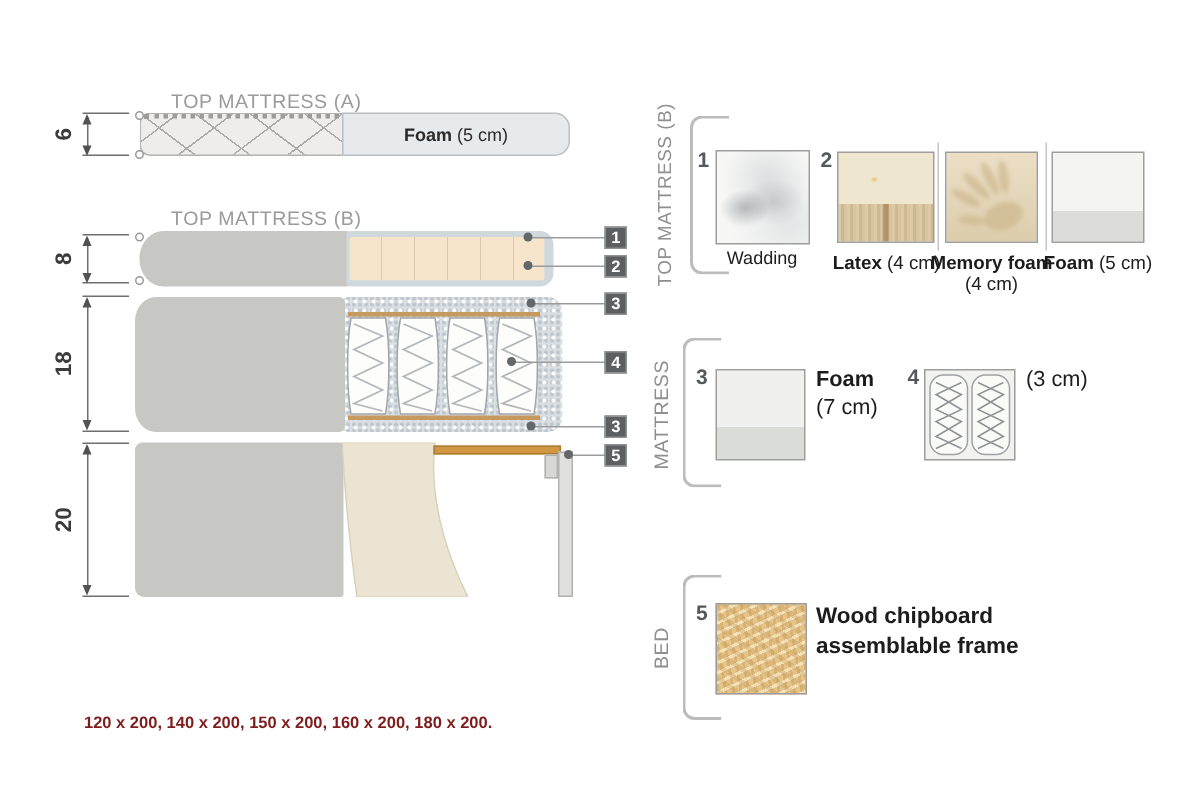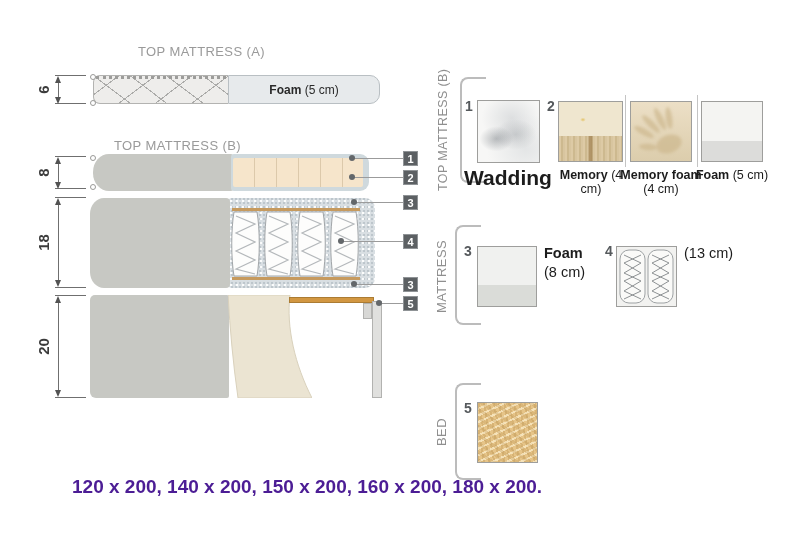--- a/index.html
+++ b/index.html
@@ -96,21 +96,21 @@
   .img-foam2{background:linear-gradient(#f0f1ef 0 64%, #dadcd8 64%);}
   .img-springs{background:#f2f2f0;}
   .img-chip{background:
     repeating-linear-gradient(35deg, rgba(196,158,94,.35) 0 3px, transparent 3px 7px),
     repeating-linear-gradient(-25deg, rgba(255,243,212,.65) 0 2px, transparent 2px 6px),
     repeating-linear-gradient(80deg, rgba(176,134,66,.28) 0 2px, transparent 2px 5px),
     #e6c488;}
 
   
   .f-title{position:absolute;left:57px;top:455px;font-size:13.5px;color:#8f8f8f;}
-  .f-sizes{position:absolute;left:72px;top:476px;font-size:19px;font-weight:bold;color:#4c1d95;}
+  .f-sizes{position:absolute;left:56px;top:476px;font-size:11px;font-weight:bold;color:#7f1d1d;}
 </style>
 </head>
 <body>
 
 <div class="stage">
 
   <div class="tick abs" style="top:75px;"></div>
   <div class="tick abs" style="top:103px;"></div>
   <div class="vline abs" style="top:78px;height:23px;"></div>
   <div class="arr up abs" style="top:76px;"></div>
@@ -131,21 +131,21 @@
   <div class="arr down abs" style="top:280px;"></div>
   <div class="dim-num abs" style="top:234px;">18</div>
 
   <div class="tick abs" style="top:295px;"></div>
   <div class="tick abs" style="top:397px;"></div>
   <div class="vline abs" style="top:298px;height:96px;"></div>
   <div class="arr up abs" style="top:296px;"></div>
   <div class="arr down abs" style="top:390px;"></div>
   <div class="dim-num abs" style="top:338px;">20</div>
 
-  <div class="diag-h" style="left:114px;top:44px;margin-left:24px;">TOP MATTRESS (A)</div>
+  <div class="diag-h" style="left:114px;top:60px;">TOP MATTRESS (A)</div>
   <div class="abs tmA-quilt"></div>
   <div class="abs tmA-foam">
     <span><b>Foam</b><span> (5 cm)</span></span>
   </div>
   <div class="btn" style="left:90px;top:74px;"></div>
   <div class="btn" style="left:90px;top:100px;"></div>
 
   <div class="diag-h" style="left:114px;top:138px;">TOP MATTRESS (B)</div>
   <div class="abs tmB-cover"></div>
   <div class="abs tmB-right">
@@ -203,25 +203,25 @@
 
   <div class="lead" style="left:379px;top:303px;width:25px;"></div>
   <div class="dot" style="left:376px;top:300px;"></div>
   <div class="co" style="top:296px;">5</div>
 
   <div class="bracket" style="left:460px;top:77px;height:106px;"></div>
   <div class="vtitle" style="left:433px;top:72px;height:116px;font-size:12.5px;">TOP MATTRESS (B)</div>
 
   <div class="num" style="left:465px;top:98px;">1</div>
   <div class="limg img-wadding" style="left:477px;top:100px;width:63px;height:63px;"></div>
-  <div class="cap" style="left:462px;top:166px;width:92px;font-size:21px;font-weight:bold;">Wadding</div>
+  <div class="cap" style="left:462px;top:166px;width:92px;font-size:12px;font-weight:normal;">Wadding</div>
 
   <div class="num" style="left:547px;top:98px;">2</div>
   <div class="limg img-latex" style="left:558px;top:101px;width:65px;height:61px;"></div>
-  <div class="cap" style="left:548px;top:168px;width:86px;"><b>Memory</b><span> (4 cm)</span></div>
+  <div class="cap" style="left:548px;top:168px;width:86px;"><b>Latex</b><span> (4 cm)</span></div>
 
   <div class="vdiv" style="left:625px;top:95px;height:72px;"></div>
 
   <div class="limg img-memory" style="left:630px;top:101px;width:62px;height:61px;">
     <svg width="60" height="59" viewBox="0 0 60 59">
       <defs>
           <filter id="soft" x="-30%" y="-30%" width="160%" height="160%">
             <feGaussianBlur stdDeviation="1.4"></feGaussianBlur>
           </filter>
         </defs>
@@ -240,40 +240,41 @@
   <div class="vdiv" style="left:697px;top:95px;height:72px;"></div>
 
   <div class="limg img-foam5" style="left:701px;top:101px;width:62px;height:61px;"></div>
   <div class="cap" style="left:690px;top:168px;width:84px;"><b>Foam</b><span> (5 cm)</span></div>
 
   <div class="bracket" style="left:455px;top:225px;height:100px;"></div>
   <div class="vtitle" style="left:431px;top:227px;height:99px;font-size:13px;">MATTRESS</div>
 
   <div class="num" style="left:464px;top:243px;">3</div>
   <div class="limg img-foam2" style="left:477px;top:246px;width:60px;height:61px;"></div>
-  <div class="scap" style="left:544px;top:244px;width:58px;"><span>Foam</span><span class="blk">(8 cm)</span></div>
+  <div class="scap" style="left:544px;top:244px;width:58px;"><span>Foam</span><span class="blk">(7 cm)</span></div>
 
   <div class="num" style="left:605px;top:243px;">4</div>
   <div class="limg img-springs" style="left:616px;top:246px;width:61px;height:61px;">
     <svg width="59" height="59" viewBox="0 0 59 59">
       <g fill="#fafaf8" stroke="#9ea2a4" stroke-width="1">
         <rect x="3" y="3" width="25" height="53" rx="9"></rect>
         <rect x="31" y="3" width="25" height="53" rx="9"></rect>
       </g>
       <g fill="none" stroke="#8e9294" stroke-width="1">
         <polyline points="7,8 24,16 7,26 24,34 7,44 24,52"></polyline>
         <polyline points="24,8 7,16 24,26 7,34 24,44 7,52"></polyline>
         <polyline points="35,8 52,16 35,26 52,34 35,44 52,52"></polyline>
         <polyline points="52,8 35,16 52,26 35,34 52,44 35,52"></polyline>
       </g>
     </svg>
   </div>
-  <div class="scap" style="left:684px;top:244px;width:74px;"><span class="blk">(13 cm)</span></div>
+  <div class="scap" style="left:684px;top:244px;width:74px;"><span class="blk">(3 cm)</span></div>
 
   <div class="bracket" style="left:455px;top:383px;height:97px;"></div>
   <div class="vtitle" style="left:431px;top:385px;height:94px;font-size:13px;">BED</div>
 
   <div class="num" style="left:464px;top:400px;">5</div>
   <div class="limg img-chip" style="left:477px;top:402px;width:61px;height:61px;"></div>
+  <div class="scap" style="left:544px;top:401px;width:172px;font-size:15px;">Wood chipboard assemblable frame</div>
 
   <div class="f-sizes">120 x 200, 140 x 200, 150 x 200, 160 x 200, 180 x 200.</div>
 
 </div>
 
 </body></html>

